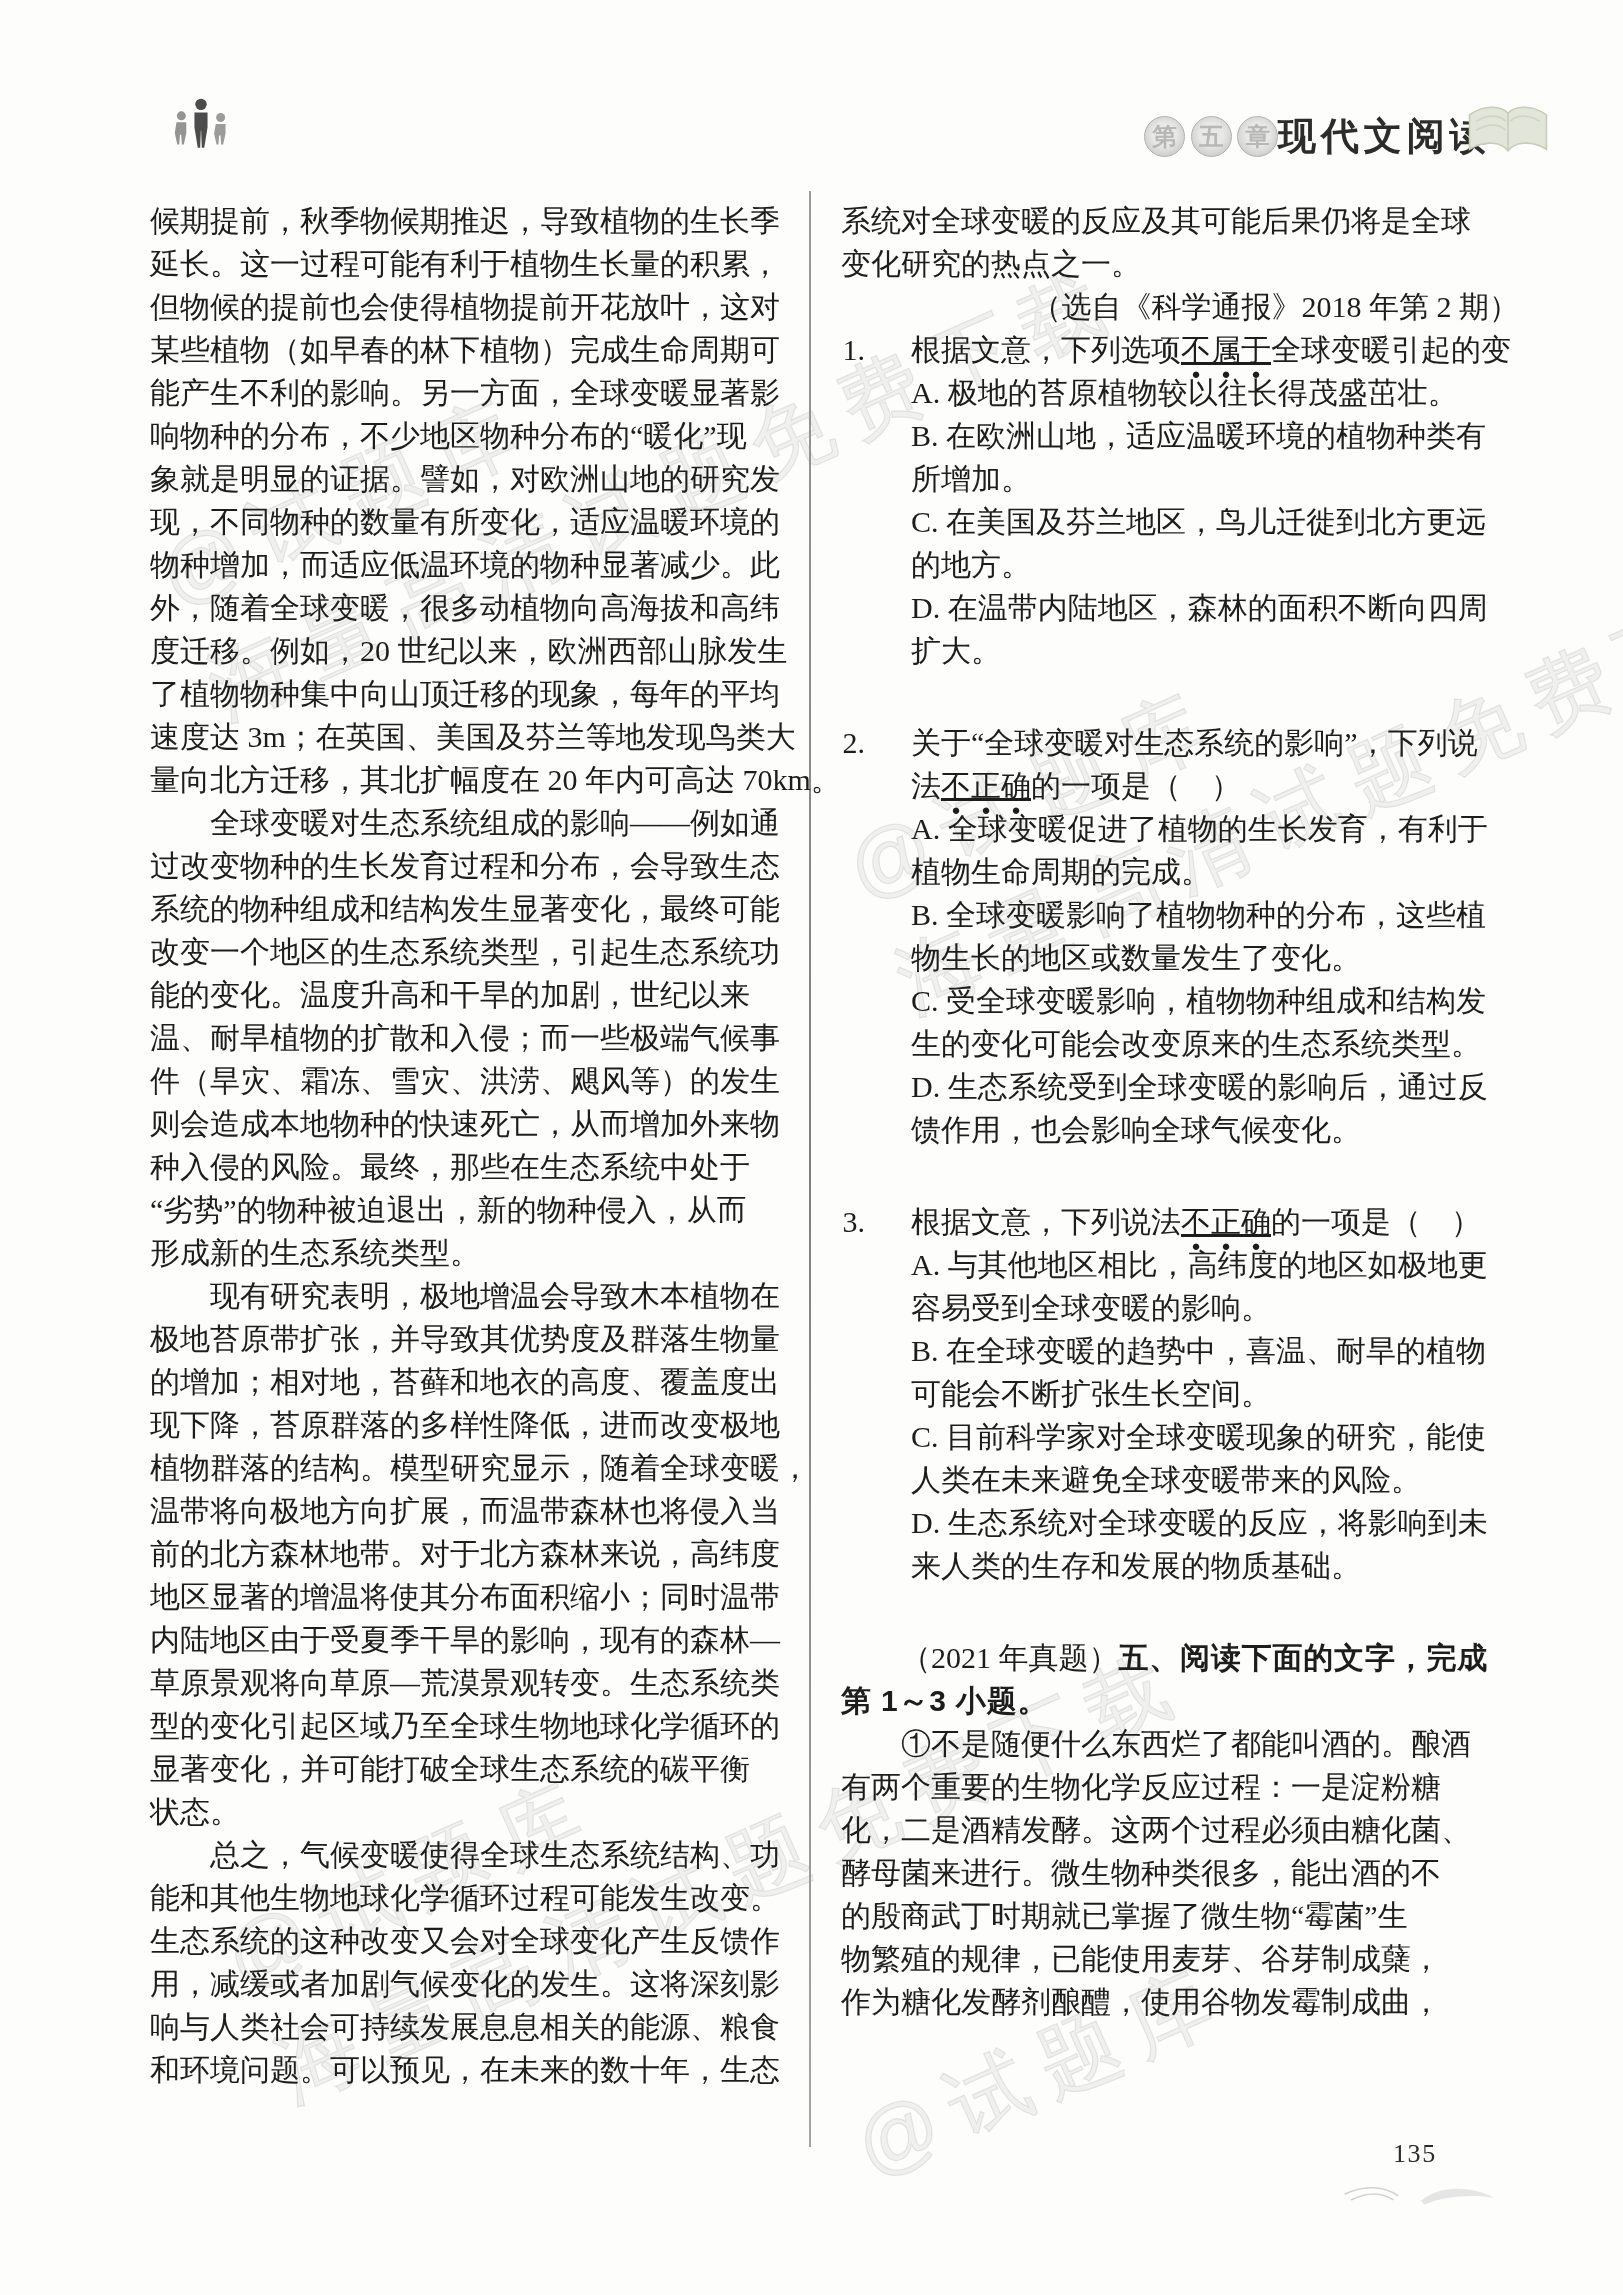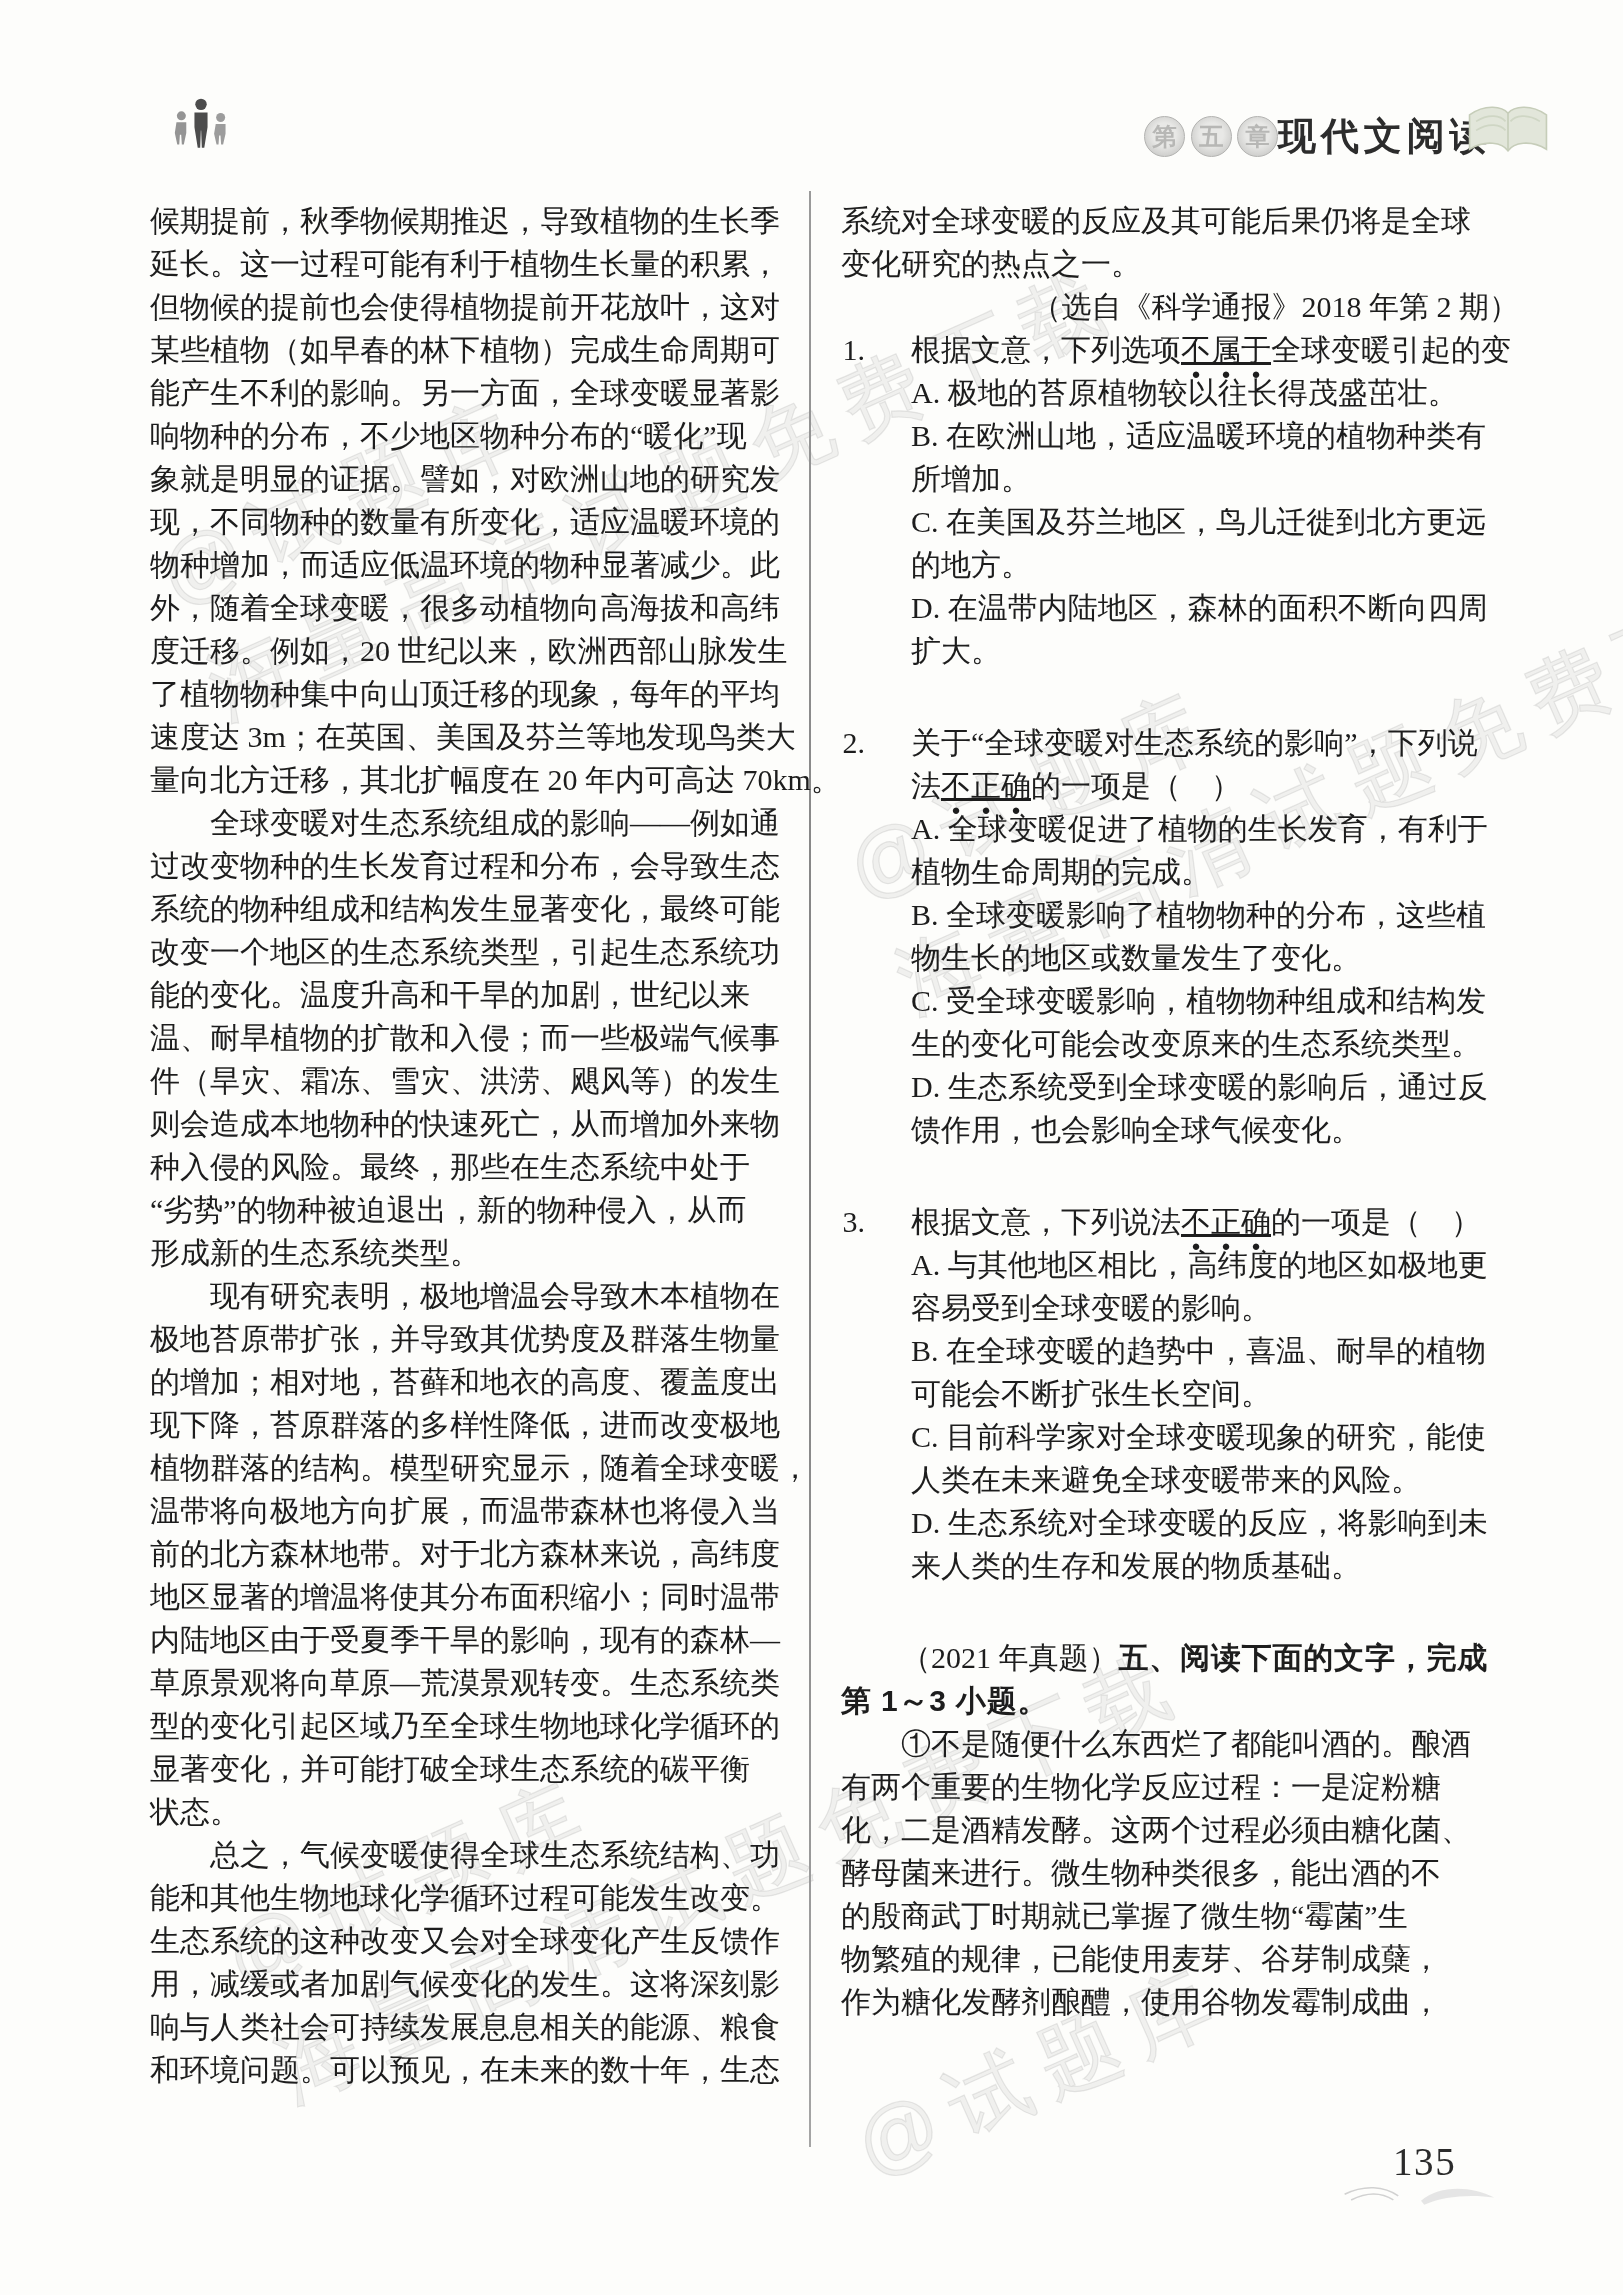--- a/index.html
+++ b/index.html
@@ -47,21 +47,21 @@
   }
   
   .column-divider{position:absolute;left:809px;top:191px;width:1.6px;height:1956px;
     background:linear-gradient(to bottom,#9a9a9a,#7f7f7f 50%,#a5a5a5);}
   
   .wm{position:absolute;transform:rotate(-24deg);transform-origin:0 0;pointer-events:none;
     font-family:"Liberation Sans","DejaVu Sans",sans-serif;white-space:nowrap;}
   .wm div{font-size:82px;letter-spacing:16.4px;color:rgba(130,130,130,0.10);
     -webkit-text-stroke:1.2px rgba(130,130,130,0.17);line-height:123px;}
   
-  .page-number{position:absolute;left:1393px;top:2139px;font-size:39px;color:#2b2b2b;
+  .page-number{position:absolute;left:1393px;top:2139px;font-size:26px;color:#2b2b2b;
     letter-spacing:1.6px;}
   .footer-swoosh{position:absolute;left:1339px;top:2178px;opacity:.8;}
 </style>
 </head>
 <body>
 
 <div class="wm" style="left:139px;top:524px;">
   <div>@试题库</div>
   <div>海量高清试题免费下载</div>
 </div>

